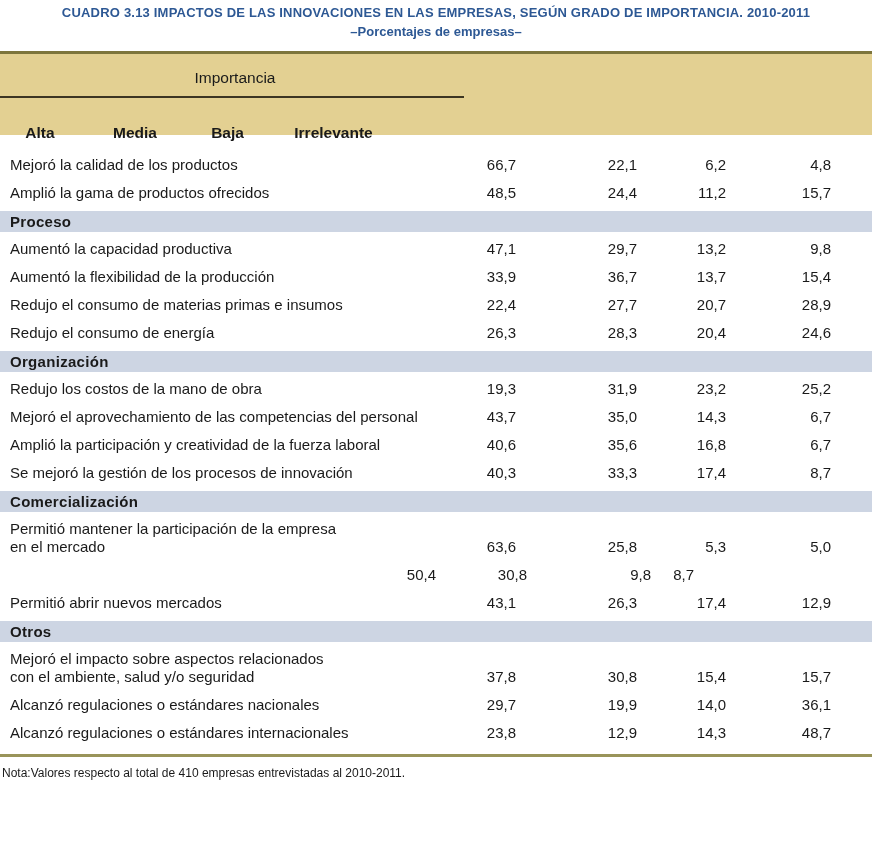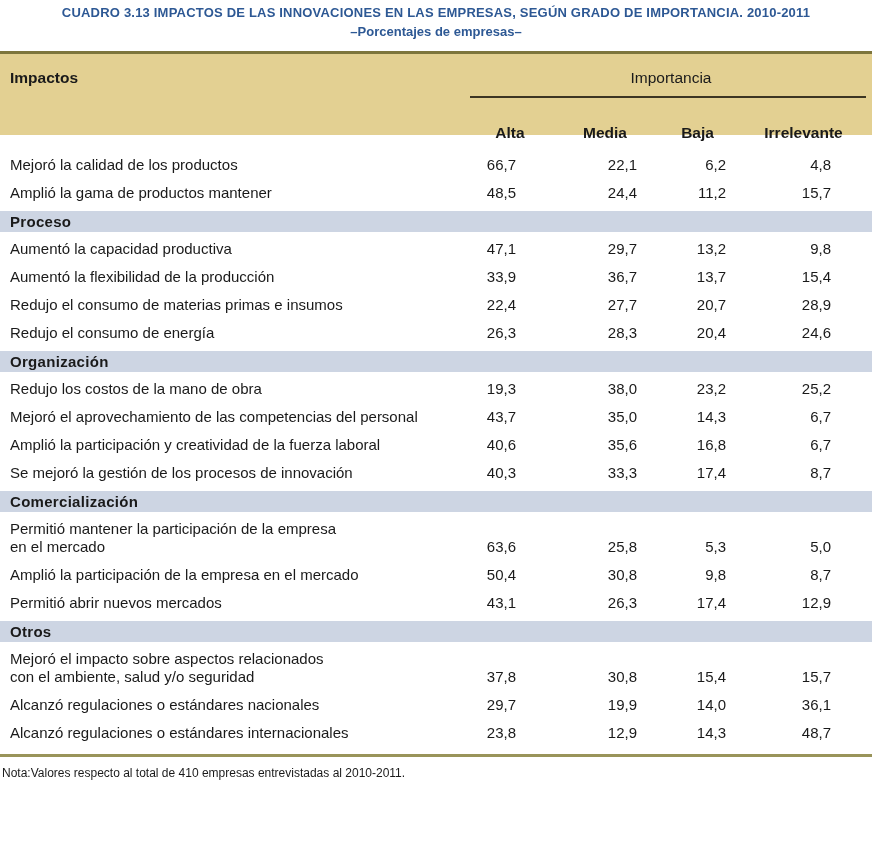--- a/index.html
+++ b/index.html
@@ -87,21 +87,20 @@
 <div class="page">
 
   <div class="title-block">
     <div class="title">CUADRO 3.13 IMPACTOS DE LAS INNOVACIONES EN LAS EMPRESAS, SEGÚN GRADO DE IMPORTANCIA. 2010-2011</div>
     <div class="subtitle">–Porcentajes de empresas–</div>
   </div>
 
   <div class="top-rule"></div>
 
   <div class="thead">
-    <div class="impactos">Impactos</div>
     <div class="imp-group">
       <div class="imp-title">Importancia</div>
       <div class="imp-rule"></div>
       <div class="imp-cols">
         <span>Alta</span>
         <span>Media</span>
         <span>Baja</span>
         <span>Irrelevante</span>
       </div>
     </div>
@@ -109,21 +108,21 @@
 
   <div class="tbody" id="tbody">
       <div class="row">
         <div class="label">Mejoró la calidad de los productos</div>
         <div class="num c1">66,7</div>
         <div class="num c2">22,1</div>
         <div class="num c3">6,2</div>
         <div class="num c4">4,8</div>
       </div>
       <div class="row">
-        <div class="label">Amplió la gama de productos mantener</div>
+        <div class="label">Amplió la gama de productos ofrecidos</div>
         <div class="num c1">48,5</div>
         <div class="num c2">24,4</div>
         <div class="num c3">11,2</div>
         <div class="num c4">15,7</div>
       </div>
       <div class="section-bar">Proceso</div>
       <div class="row">
         <div class="label">Aumentó la capacidad productiva</div>
         <div class="num c1">47,1</div>
         <div class="num c2">29,7</div>
@@ -148,21 +147,21 @@
         <div class="label">Redujo el consumo de energía</div>
         <div class="num c1">26,3</div>
         <div class="num c2">28,3</div>
         <div class="num c3">20,4</div>
         <div class="num c4">24,6</div>
       </div>
       <div class="section-bar">Organización</div>
       <div class="row">
         <div class="label">Redujo los costos de la mano de obra</div>
         <div class="num c1">19,3</div>
-        <div class="num c2">38,0</div>
+        <div class="num c2">31,9</div>
         <div class="num c3">23,2</div>
         <div class="num c4">25,2</div>
       </div>
       <div class="row">
         <div class="label">Mejoró el aprovechamiento de las competencias del personal</div>
         <div class="num c1">43,7</div>
         <div class="num c2">35,0</div>
         <div class="num c3">14,3</div>
         <div class="num c4">6,7</div>
       </div>
@@ -183,21 +182,20 @@
       <div class="section-bar">Comercialización</div>
       <div class="row">
         <div class="label">Permitió mantener la participación de la empresa
 en el mercado</div>
         <div class="num c1">63,6</div>
         <div class="num c2">25,8</div>
         <div class="num c3">5,3</div>
         <div class="num c4">5,0</div>
       </div>
       <div class="row">
-        <div class="label">Amplió la participación de la empresa en el mercado</div>
         <div class="num c1">50,4</div>
         <div class="num c2">30,8</div>
         <div class="num c3">9,8</div>
         <div class="num c4">8,7</div>
       </div>
       <div class="row">
         <div class="label">Permitió abrir nuevos mercados</div>
         <div class="num c1">43,1</div>
         <div class="num c2">26,3</div>
         <div class="num c3">17,4</div>

